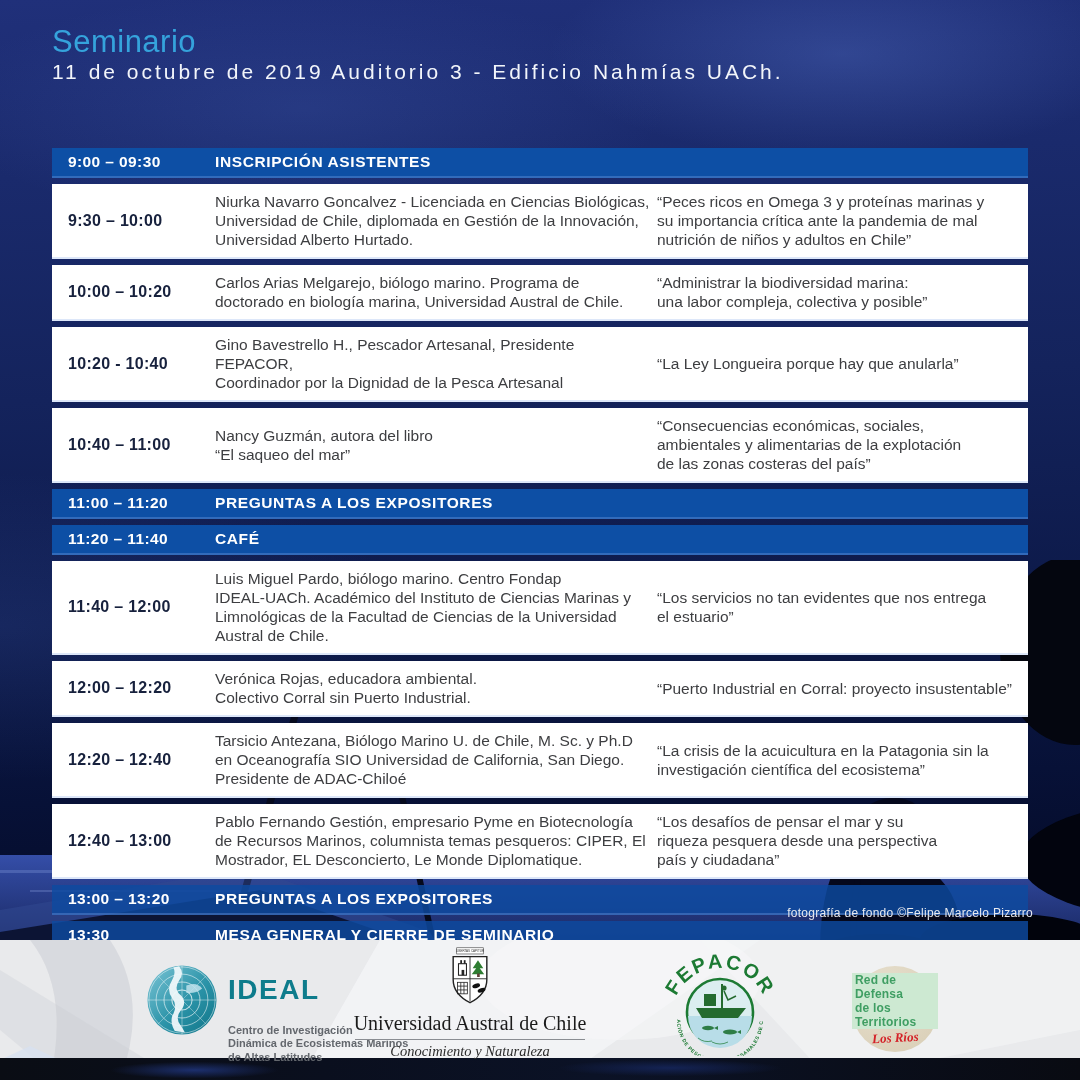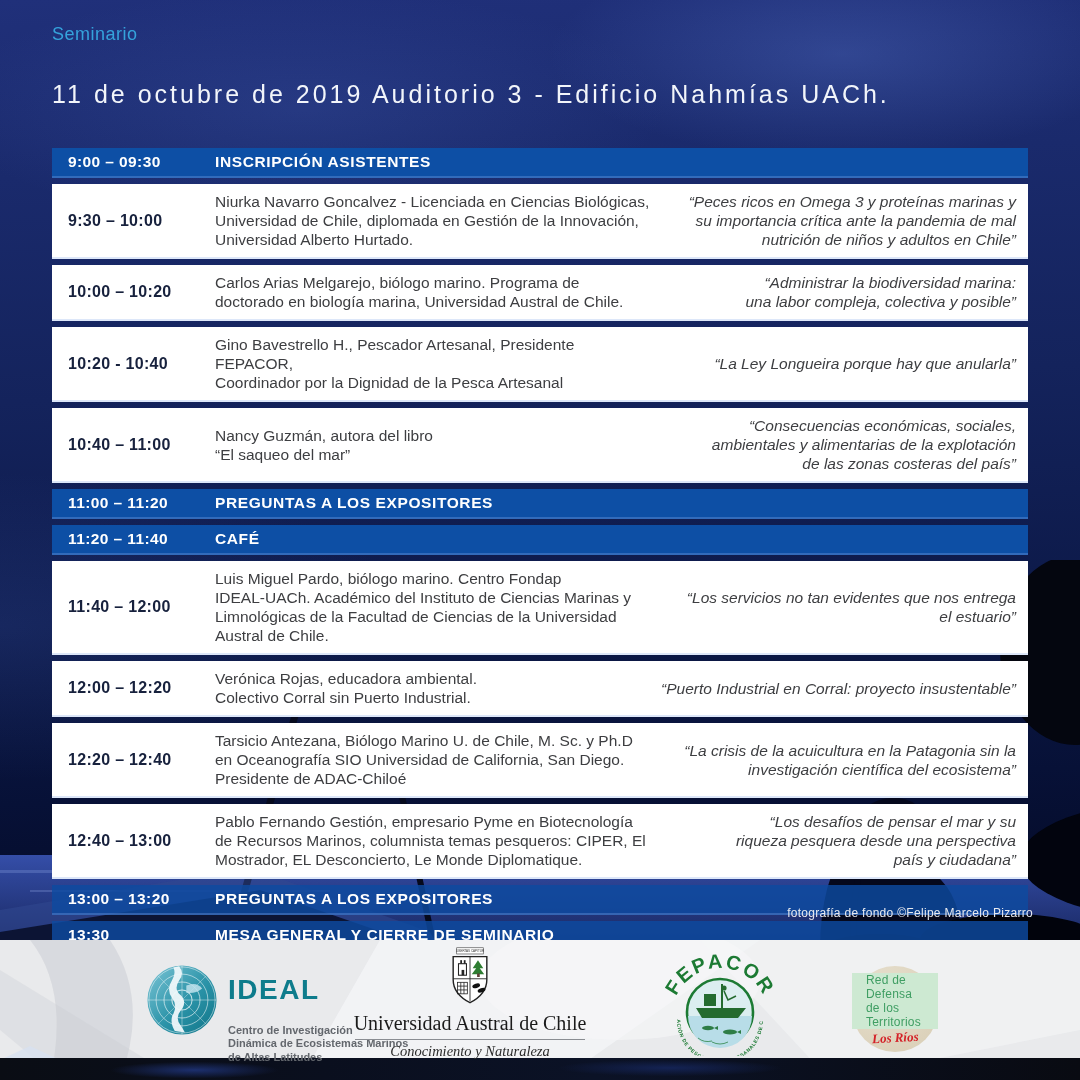--- a/index.html
+++ b/index.html
@@ -7,58 +7,58 @@
     position:relative;width:1080px;height:1080px;overflow:hidden;
     font-family:"Liberation Sans","DejaVu Sans",sans-serif;
     background:
       radial-gradient(420px 150px at 78% 5%, rgba(96,128,216,.30), transparent 70%),
       radial-gradient(520px 170px at 28% 10%, rgba(80,110,200,.20), transparent 70%),
       radial-gradient(600px 220px at 0% 58%, rgba(70,100,190,.18), transparent 70%),
       linear-gradient(178deg,#20307a 0%,#1a2a6c 16%,#14235c 36%,#0d1a4a 56%,#071137 72%,#040a26 86%,#02061a 100%);
   }
   
   .header{position:absolute;left:52px;top:24px;width:976px;z-index:3;}
-  .kicker{font-size:18px;color:#35a3dc;letter-spacing:.5px;font-weight:400;}
+  .kicker{font-size:31px;color:#35a3dc;letter-spacing:.5px;font-weight:400;}
   .title{margin:6px 0 8px 0;font-size:41px;letter-spacing:.5px;color:#2fa9e1;line-height:1.05;white-space:nowrap;}
   .title .b{font-weight:800;}
   .title .l{font-weight:300;color:#45b2e4;}
-  .dateline{font-size:25px;color:#f2f5fa;letter-spacing:3px;font-weight:500;white-space:nowrap;margin-top:35px;}
+  .dateline{font-size:21px;color:#f2f5fa;letter-spacing:3px;font-weight:500;white-space:nowrap;}
   
   .schedule{position:absolute;left:52px;top:148px;width:976px;display:flex;flex-direction:column;gap:6px;z-index:3;}
   .row{box-sizing:border-box;width:100%;}
   .row.band{background:#0d4fa5;display:grid;grid-template-columns:147px 1fr;align-items:center;
             height:30px;padding-left:16px;color:#fff;border-bottom:2px solid rgba(120,160,230,.35);}
   .row.band.translucent{background:rgba(14,74,160,.82);}
   .row.band .time{font-weight:700;font-size:15.5px;letter-spacing:.4px;}
   .band-title{font-weight:700;font-size:15.5px;letter-spacing:.6px;}
   .row.session{background:#ffffff;display:grid;grid-template-columns:147px 440px 1fr;align-items:center;
                padding:8px 12px 8px 16px;border-bottom:2px solid rgba(120,160,230,.25);}
   .row.session .time{font-weight:700;font-size:16px;color:#17213d;letter-spacing:.3px;white-space:pre-line;}
   .speaker,.quote{font-size:15.5px;line-height:19px;color:#3d3e41;white-space:pre-line;}
-  .quote{font-style:italic;padding-left:2px;text-align:right;}
+  .quote{padding-left:2px;}
   
   .photo{position:absolute;left:0;top:560px;width:1080px;height:498px;z-index:1;}
   .credit{position:absolute;right:47px;top:906px;z-index:4;font-size:12px;font-weight:300;
           color:#e8eaf0;letter-spacing:.3px;text-align:center;}
   
   .footer{position:absolute;left:0;top:940px;width:1080px;height:140px;background:#e9eaec;z-index:5;overflow:hidden;}
   .footer .map{position:absolute;left:0;top:0;}
   .logo-ideal{position:absolute;left:146px;top:964px;display:flex;z-index:6;}
   .ideal-text{margin-left:10px;padding-top:12px;}
   .ideal-name{font-size:28px;font-weight:800;letter-spacing:1.5px;color:#0e7c8c;line-height:1;}
   .ideal-sub{margin-top:20px;font-size:11px;font-weight:700;color:#63676d;line-height:1.22;white-space:pre-line;}
   .logo-uach{position:absolute;left:345px;top:946px;width:250px;text-align:center;z-index:6;color:#1b1b1b;}
   .uach-name{font-family:Liberation Serif, serif;font-size:20px;margin-top:4px;}
   .uach-rule{height:1px;background:#8a8d92;margin:4px 10px 3px 10px;}
   .uach-tagline{font-family:"Liberation Serif","DejaVu Serif",serif;font-style:italic;font-size:14.5px;color:#2c2c2c;}
   .logo-fepacor{position:absolute;left:650px;top:948px;z-index:6;}
   .logo-red{position:absolute;left:852px;top:966px;width:86px;height:86px;border-radius:50%;
             background:radial-gradient(circle at 35% 30%, #e7e0cf, #d8cdb4);display:flex;flex-direction:column;
             align-items:center;justify-content:center;z-index:6;}
-  .red-line{background:#cde9d2;color:#3f9e63;font-weight:400;font-size:12px;line-height:14px;padding:0 14px;letter-spacing:.2px;}
+  .red-line{background:#cde9d2;color:#3f9e63;font-weight:700;font-size:12px;line-height:14px;padding:0 3px;letter-spacing:.2px;}
   .red-script{margin-top:1px;font-family:"Liberation Serif","DejaVu Serif",serif;font-style:italic;font-weight:700;
               font-size:13px;color:#d42027;transform:rotate(-3deg);}
   .bottom-strip{position:absolute;left:0;top:118px;width:1080px;height:22px;
       background:
         radial-gradient(120px 12px at 18% 55%, #1c2f6d, transparent 70%),
         radial-gradient(160px 12px at 62% 45%, #142354, transparent 70%),
         linear-gradient(90deg,#0a0d14 0%,#0a0f1e 30%,#0b1226 55%,#090b12 100%);}
 </style>
 </head>
 <body>

